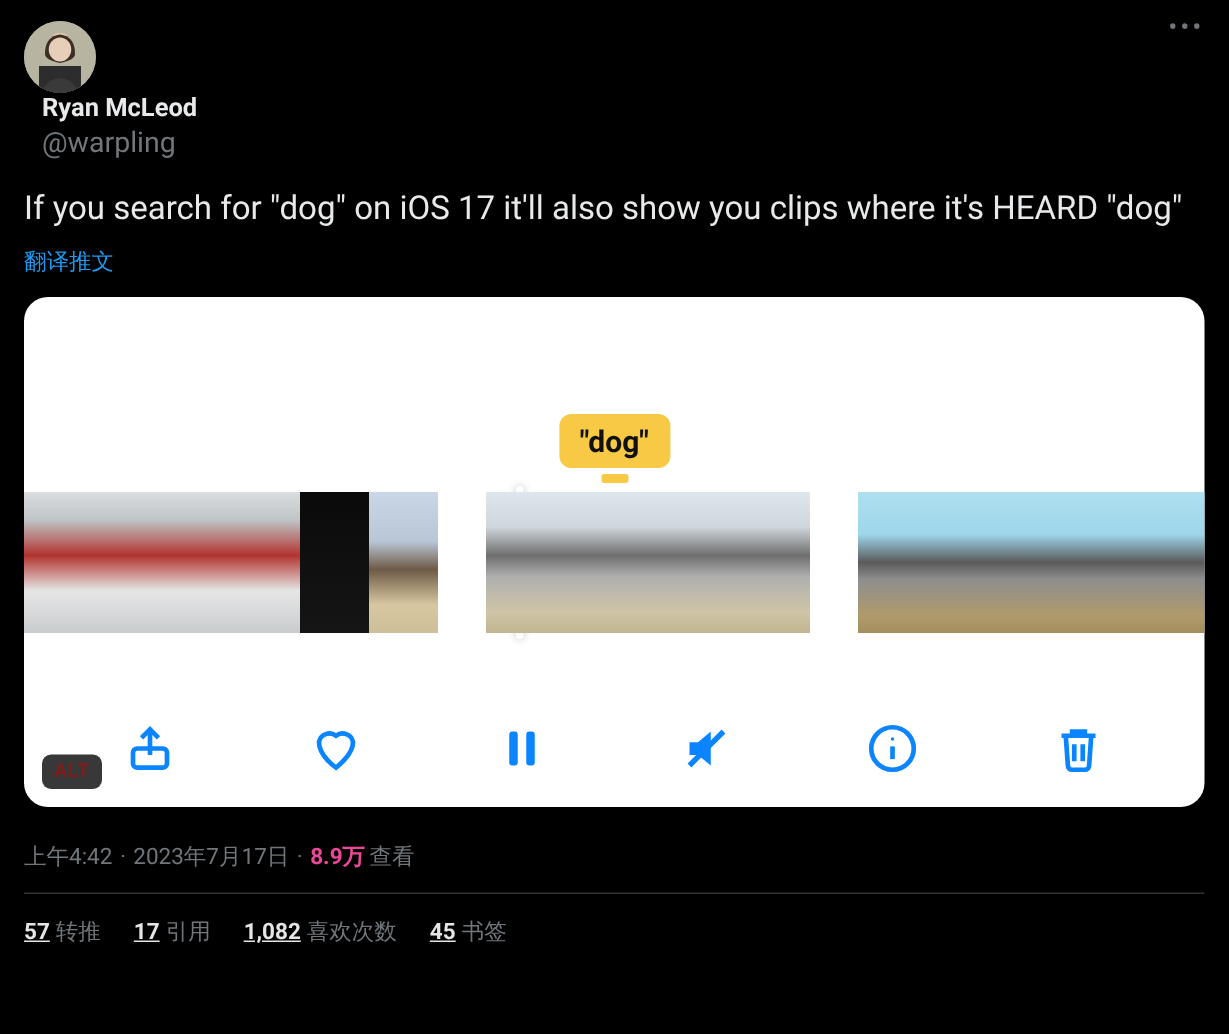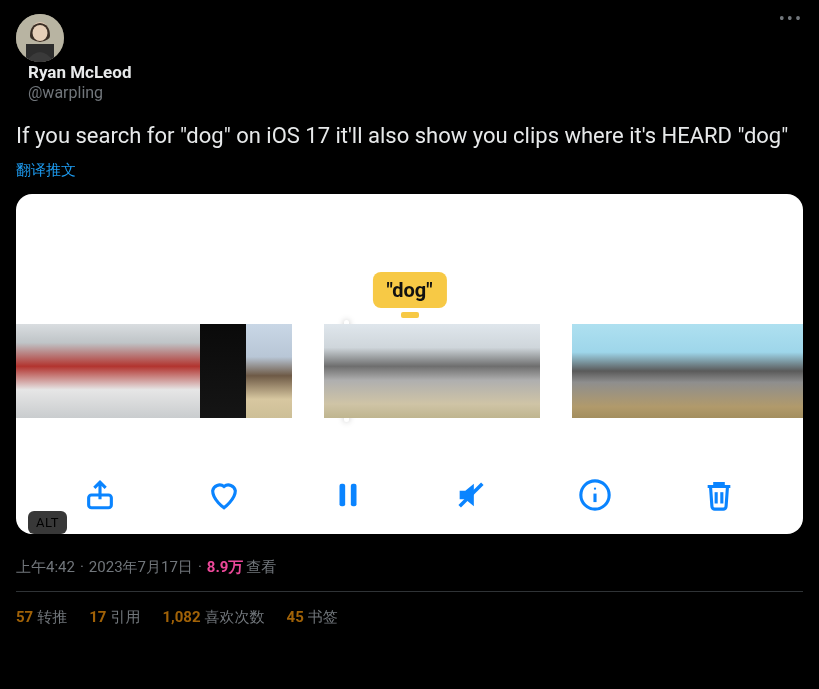--- a/index.html
+++ b/index.html
@@ -3,21 +3,21 @@
 <meta charset="utf-8">
 <style>
   * { box-sizing: border-box; margin: 0; padding: 0; }
   html, body { width: 819px; height: 689px; background: #000; font-family: -apple-system, BlinkMacSystemFont, "Segoe UI", Roboto, Helvetica, Arial, sans-serif; color: #e7e9ea; overflow: hidden; }
   .tweet { position: relative; padding: 14px 16px 0 16px; }
   .header { display: flex; align-items: flex-start; flex-direction: column; }
   .avatar { width: 48px; height: 48px; border-radius: 50%; background: linear-gradient(135deg,#b7b5a1 0%, #8a8676 40%, #3e3b34 100%); flex: 0 0 48px; overflow: hidden; position: relative; }
   .avatar svg { width: 100%; height: 100%; display: block; }
   .names { margin-left: 12px; display: flex; flex-direction: column; line-height: 1.25; }
   .display-name { font-weight: 700; font-size: 17px; color: #e7e9ea; }
-  .handle { color: #71767b; font-size: 16px; }
+  .handle { color: #71767b; font-size: 19px; }
   .more { position: absolute; right: 16px; top: 8px; color: #71767b; font-size: 18px; letter-spacing: 2px; cursor: pointer; }
   .body-text { margin-top: 18px; font-size: 22px; line-height: 1.35; color: #e7e9ea; }
   .translate { margin-top: 10px; color: #1d9bf0; font-size: 15px; cursor: pointer; }
   .media-card { margin-top: 14px; border-radius: 16px; background: #fff; width: 100%; height: 340px; position: relative; overflow: hidden; }
   .tooltip-wrap { position: absolute; left: 50%; top: 78px; transform: translateX(-50%); display: flex; flex-direction: column; align-items: center; }
   .tooltip { background: #f7c945; color: #111; font-weight: 700; padding: 6px 14px; border-radius: 8px; font-size: 20px; }
   .timeline { position: absolute; top: 130px; left: 0; right: 0; height: 94px; display: flex; align-items: stretch; }
   .group { display: flex; height: 100%; }
   .gap { width: 32px; flex: 0 0 32px; }
   .thumb { height: 100%; background: #888; position: relative; }
@@ -28,27 +28,27 @@
   .dark { background: linear-gradient(180deg,#0a0a0a 0%, #151515 100%); }
   .people { background: linear-gradient(180deg,#c9d7e6 0%, #b8c6d6 35%, #6e5a46 55%, #d7c7a0 80%, #cdbf97 100%); }
   .dogB { background: linear-gradient(180deg,#dfe6ec 0%, #cfd6db 25%, #6e6e6e 45%, #afafaf 60%, #cfc4a6 85%, #bfb58f 100%); }
   .dogC { background: linear-gradient(180deg,#aee0f0 0%, #9ed6ea 30%, #5a5a5a 50%, #8e8e8e 62%, #b19a6b 88%, #a38e5e 100%); }
   .playhead-wrap { position: relative; }
   .playhead { position: absolute; left: 20px; top: -4px; width: 5px; height: 102px; background: #fff; border-radius: 3px; box-shadow: 0 0 6px rgba(0,0,0,0.25); }
   .marker { position: absolute; left: 50%; top: 118px; transform: translateX(-50%); width: 18px; height: 6px; background: #f7c945; border-radius: 2px; }
   .toolbar { position: absolute; left: 0; right: 0; bottom: 22px; display: flex; justify-content: space-around; align-items: center; padding: 0 22px; }
   .tb-btn { color: #0a84ff; cursor: pointer; display: flex; align-items: center; justify-content: center; }
   .tb-btn svg { width: 34px; height: 34px; stroke: #0a84ff; fill: none; stroke-width: 2.2; }
-  .alt-badge { position: absolute; left: 12px; bottom: 0; background: rgba(0,0,0,0.78); color: #000000; font-weight: 400; font-size: 13px; padding: 4px 8px; border-radius: 6px; letter-spacing: 0.5px; }
+  .alt-badge { position: absolute; left: 12px; bottom: 12px; background: rgba(0,0,0,0.78); color: #7f1d1d; font-weight: 700; font-size: 13px; padding: 4px 8px; border-radius: 6px; letter-spacing: 0.5px; }
   .meta { margin-top: 24px; color: #71767b; font-size: 15px; display: flex; align-items: center; flex-wrap: wrap; }
   .meta .dot { margin: 0 5px; }
   .meta .bold { font-weight: 700; color: #ec4899; margin-right: 3px; }
   .divider { border-top: 1px solid #2f3336; margin-top: 14px; }
   .stats { display: flex; gap: 22px; padding: 16px 0 0 0; font-size: 15px; color: #71767b; }
-  .stats .num { font-weight: 700; color: #a16207; margin-right: 4px; }
+  .stats .num { font-weight: 700; color: #e5e5e5; margin-right: 4px; text-decoration: underline; }
   .stats .stat { cursor: pointer; }
 </style>
 </head>
 <body>
 
 <div class="tweet">
 
   <div class="header">
     <div class="avatar">
       <svg viewBox="0 0 48 48">

